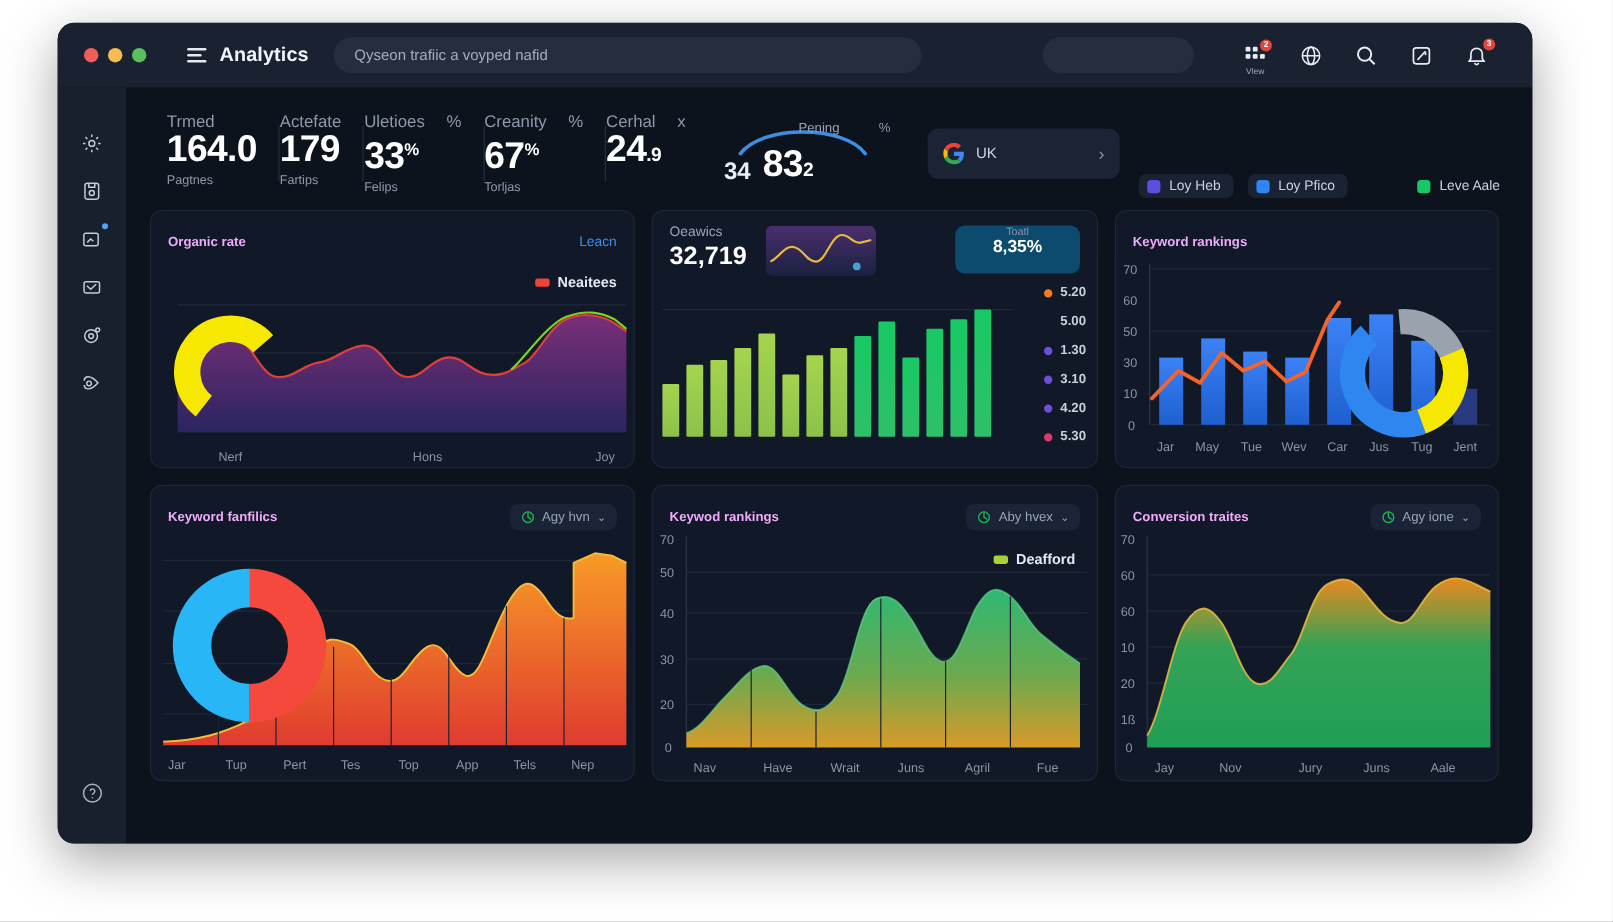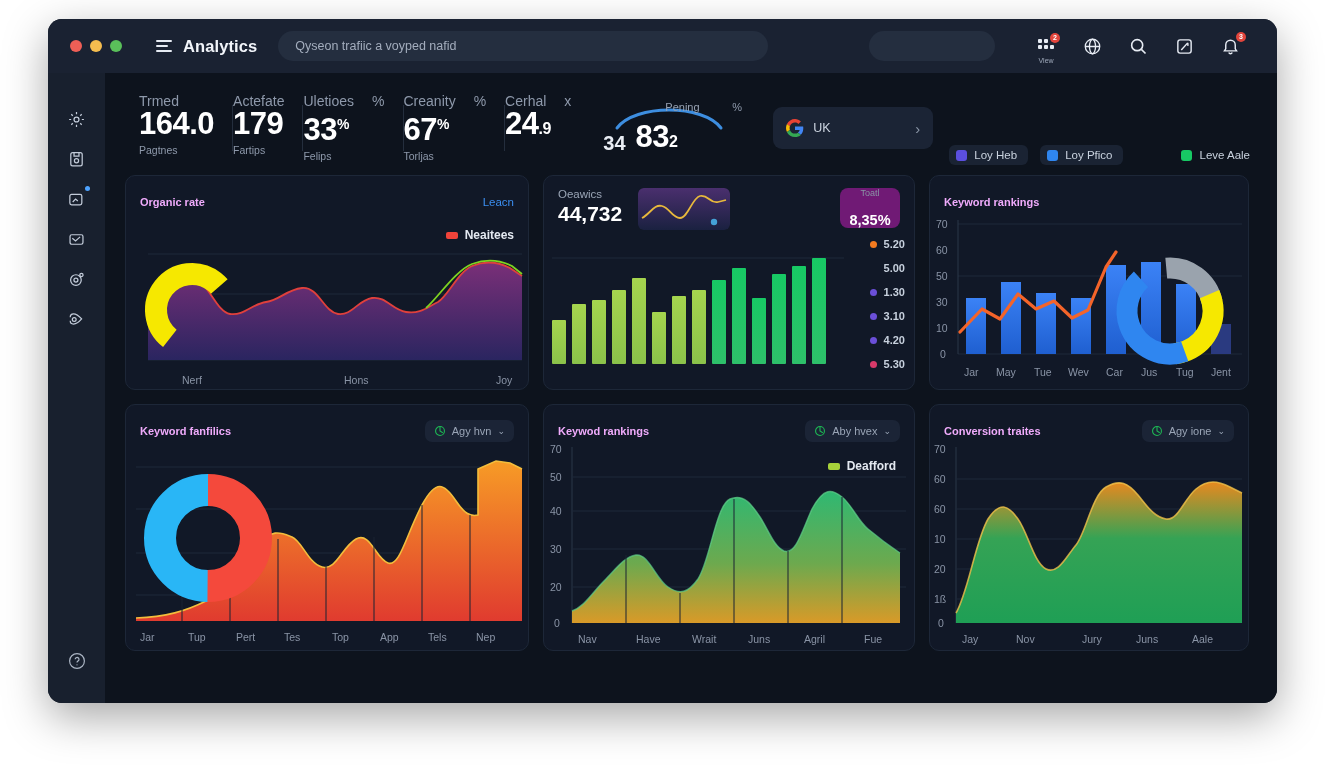--- a/index.html
+++ b/index.html
@@ -209,23 +209,23 @@
 
   
   .mid-head { display: flex; align-items: flex-start; padding: 12px 14px 0 14px; }
   .mid-kpi .mk-label { color: #9aa5b6; font-size: 11.5px; }
   .mid-kpi .mk-val { color: #fff; font-size: 21px; font-weight: bold; margin-top: 2px; }
   .spark {
     margin-left: 16px; width: 92px; height: 42px;
     border-radius: 6px; overflow: hidden; position: relative;
   }
   .mid-pill {
-    margin-left: auto; width: 60px; height: 40px;
-    background: #701a75; border-radius: 8px;
-    display: flex; flex-direction: column; align-items: center; justify-content: space-between;
+    margin-left: auto; width: 104px; height: 40px;
+    background: #0c4a6e; border-radius: 8px;
+    display: flex; flex-direction: column; align-items: center; justify-content: flex-start;
   }
   .mid-pill .mp-lab { color: #8a94a6; font-size: 9px; }
   .mid-pill .mp-val { color: #fff; font-size: 14.5px; font-weight: bold; }
 
   .side-legend { position: absolute; right: 9px; top: 56px; }
   .sl-row { display: flex; align-items: center; gap: 7px; height: 24px; }
   .sl-dot { width: 7px; height: 7px; border-radius: 50%; }
   .sl-txt { color: #c7d0dd; font-size: 11px; font-weight: bold; }
 </style>
 </head>
@@ -468,21 +468,21 @@
           <text class="axis-label" x="56" y="168">Nerf</text>
           <text class="axis-label" x="218" y="168">Hons</text>
           <text class="axis-label" x="370" y="168">Joy</text>
         </svg>
       </div>
 
       <div class="card">
         <div class="mid-head">
           <div class="mid-kpi">
             <div class="mk-label">Oeawics</div>
-            <div class="mk-val">44,732</div>
+            <div class="mk-val">32,719</div>
           </div>
           <div class="spark">
             <svg width="92" height="42" viewBox="0 0 92 42">
               <defs>
                   <linearGradient id="sp" x1="0" y1="0" x2="0" y2="1">
                 <stop offset="0%" stop-color="#4a2f6e"></stop>
                     <stop offset="100%" stop-color="#1a2140"></stop>
               </linearGradient>
                 </defs>
               <rect width="92" height="42" fill="url(#sp)" rx="5"></rect>

